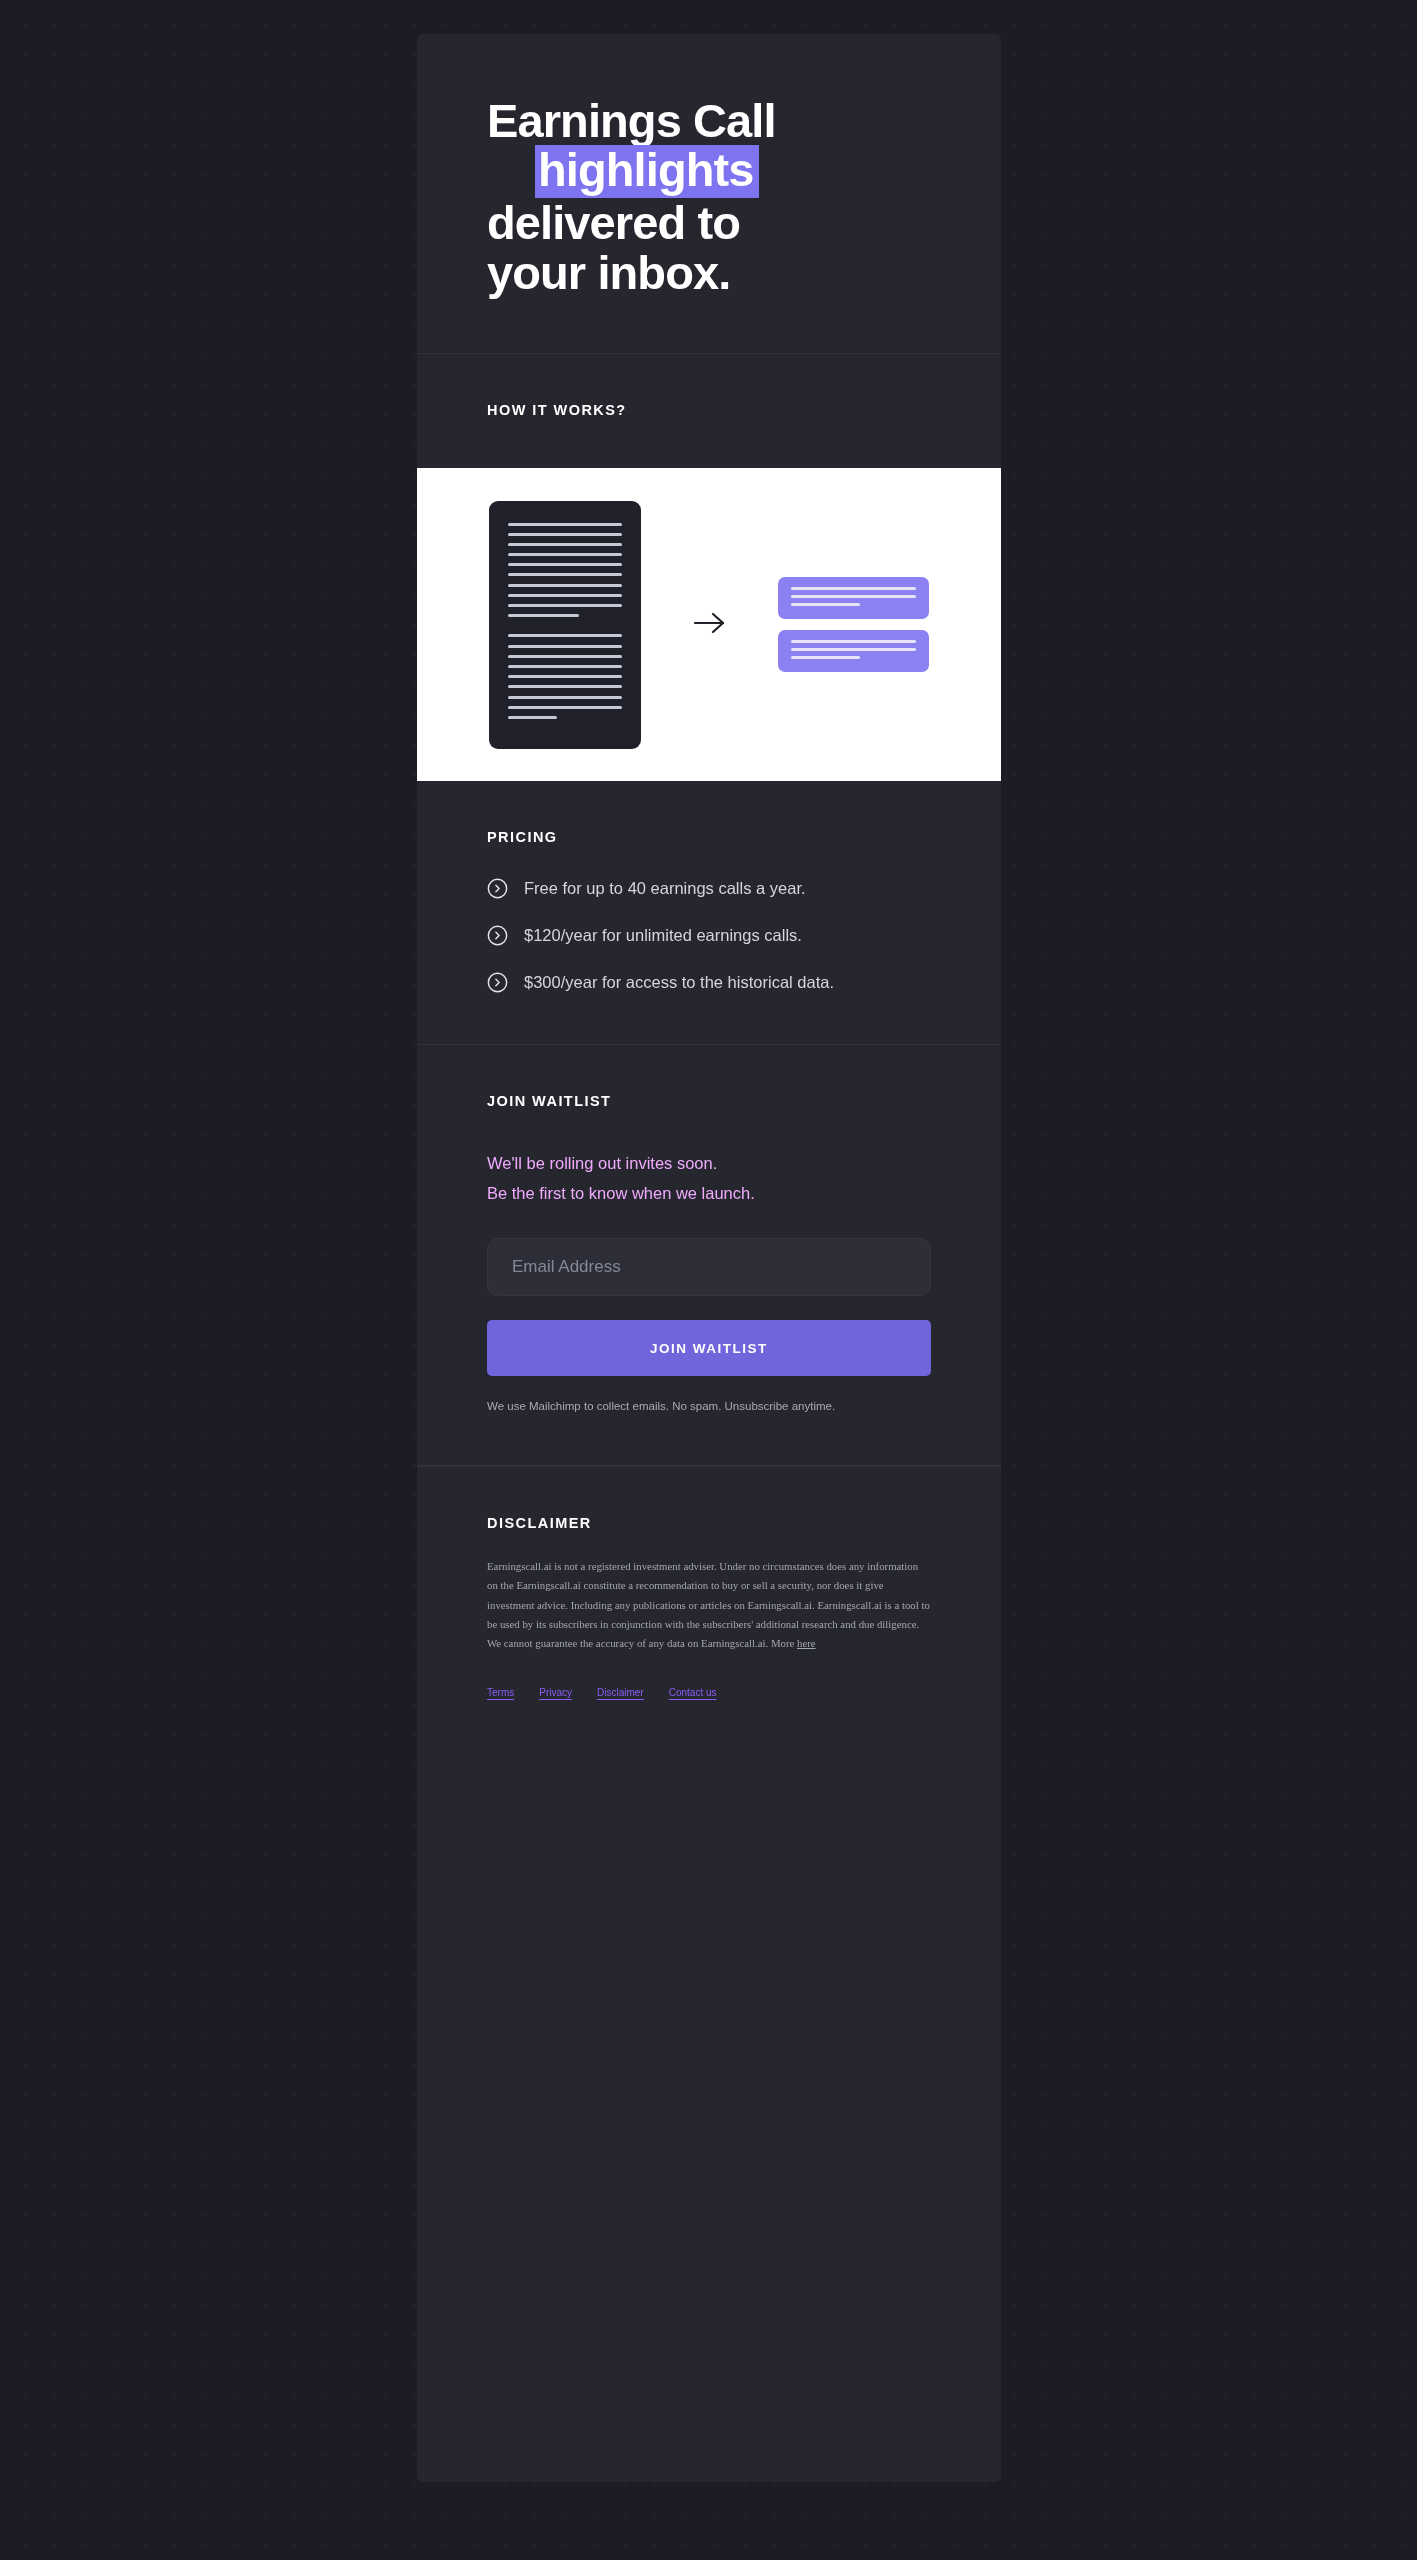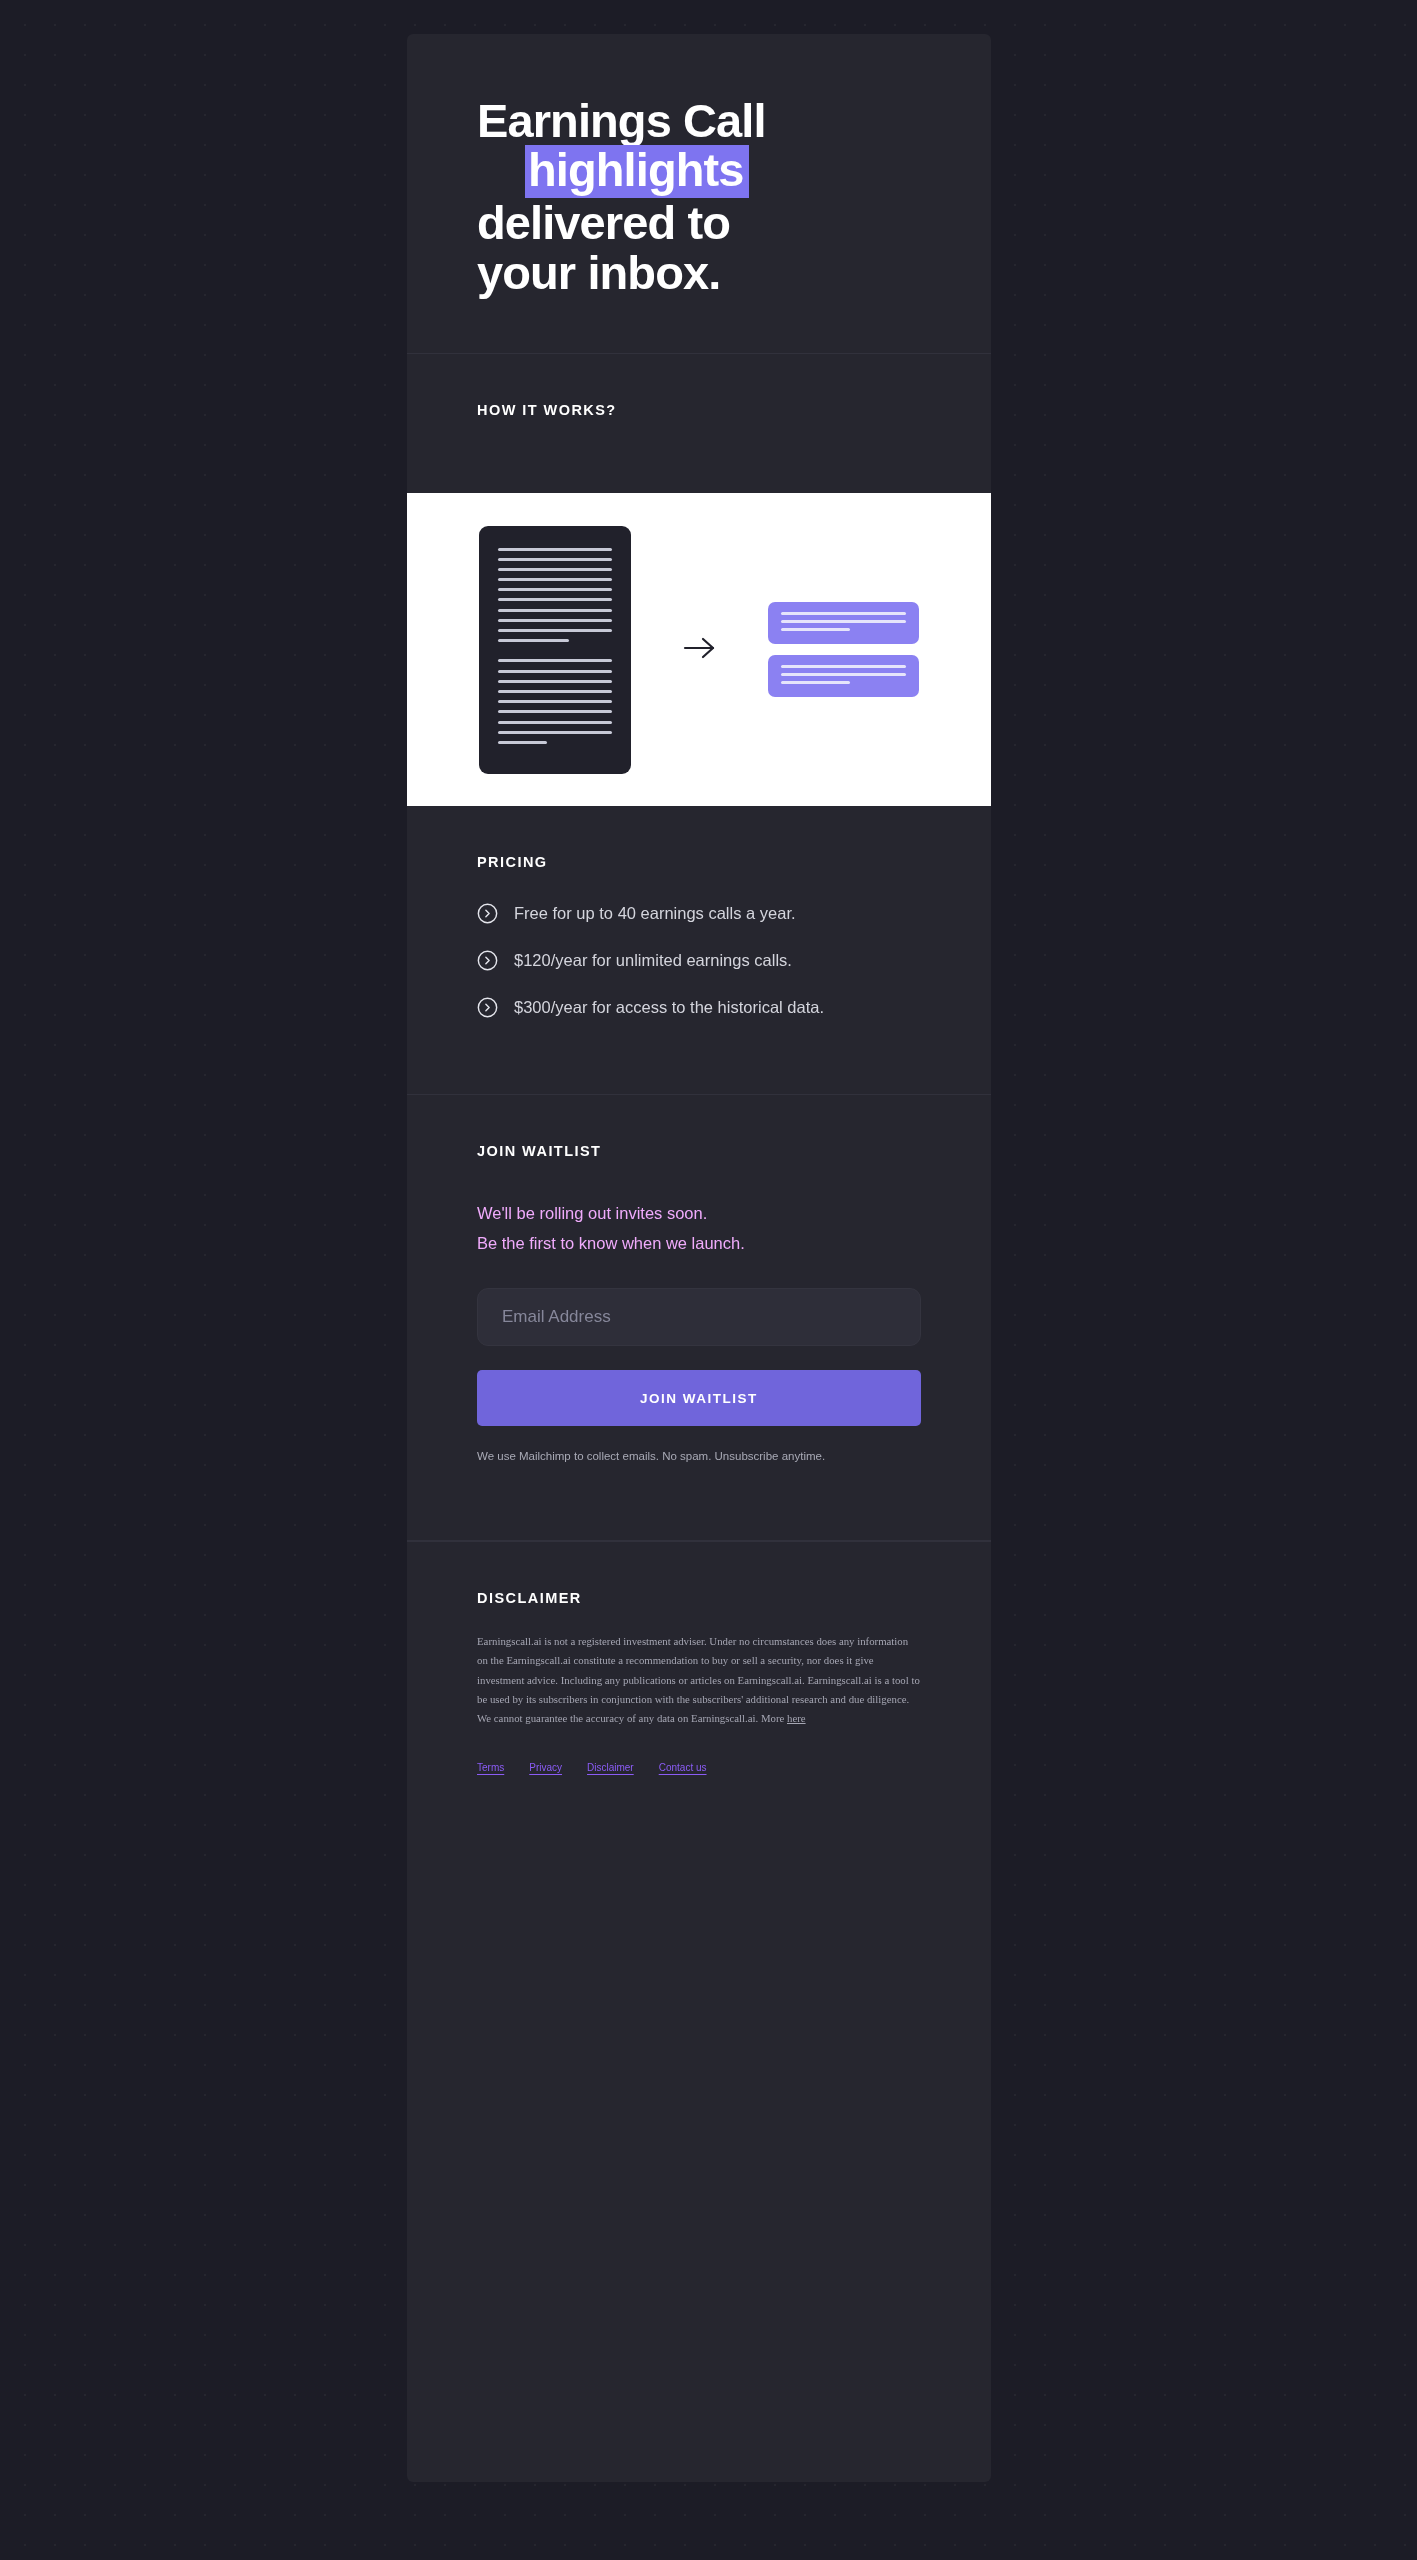--- a/index.html
+++ b/index.html
@@ -21,21 +21,21 @@
   }
 
   .page {
     width: 1417px;
     height: 2560px;
     position: relative;
   }
 
   .card {
     position: absolute;
-    left: 407px;
+    left: 417px;
     top: 34px;
     width: 584px;
     min-height: 2448px;
     background: #26262f;
     border-radius: 6px;
     overflow: hidden;
   }
 
   
   .hero {
@@ -59,21 +59,21 @@
   }
 
   .divider {
     height: 1px;
     background: #31313c;
     width: 100%;
   }
 
   
   .section {
-    padding: 48px 70px 75px 70px;
+    padding: 48px 70px 50px 70px;
   }
   .eyebrow {
     font-size: 14.5px;
     font-weight: 700;
     letter-spacing: 1.45px;
     color: #ffffff;
     text-transform: uppercase;
   }
   .body-copy {
     margin-top: 30px;

